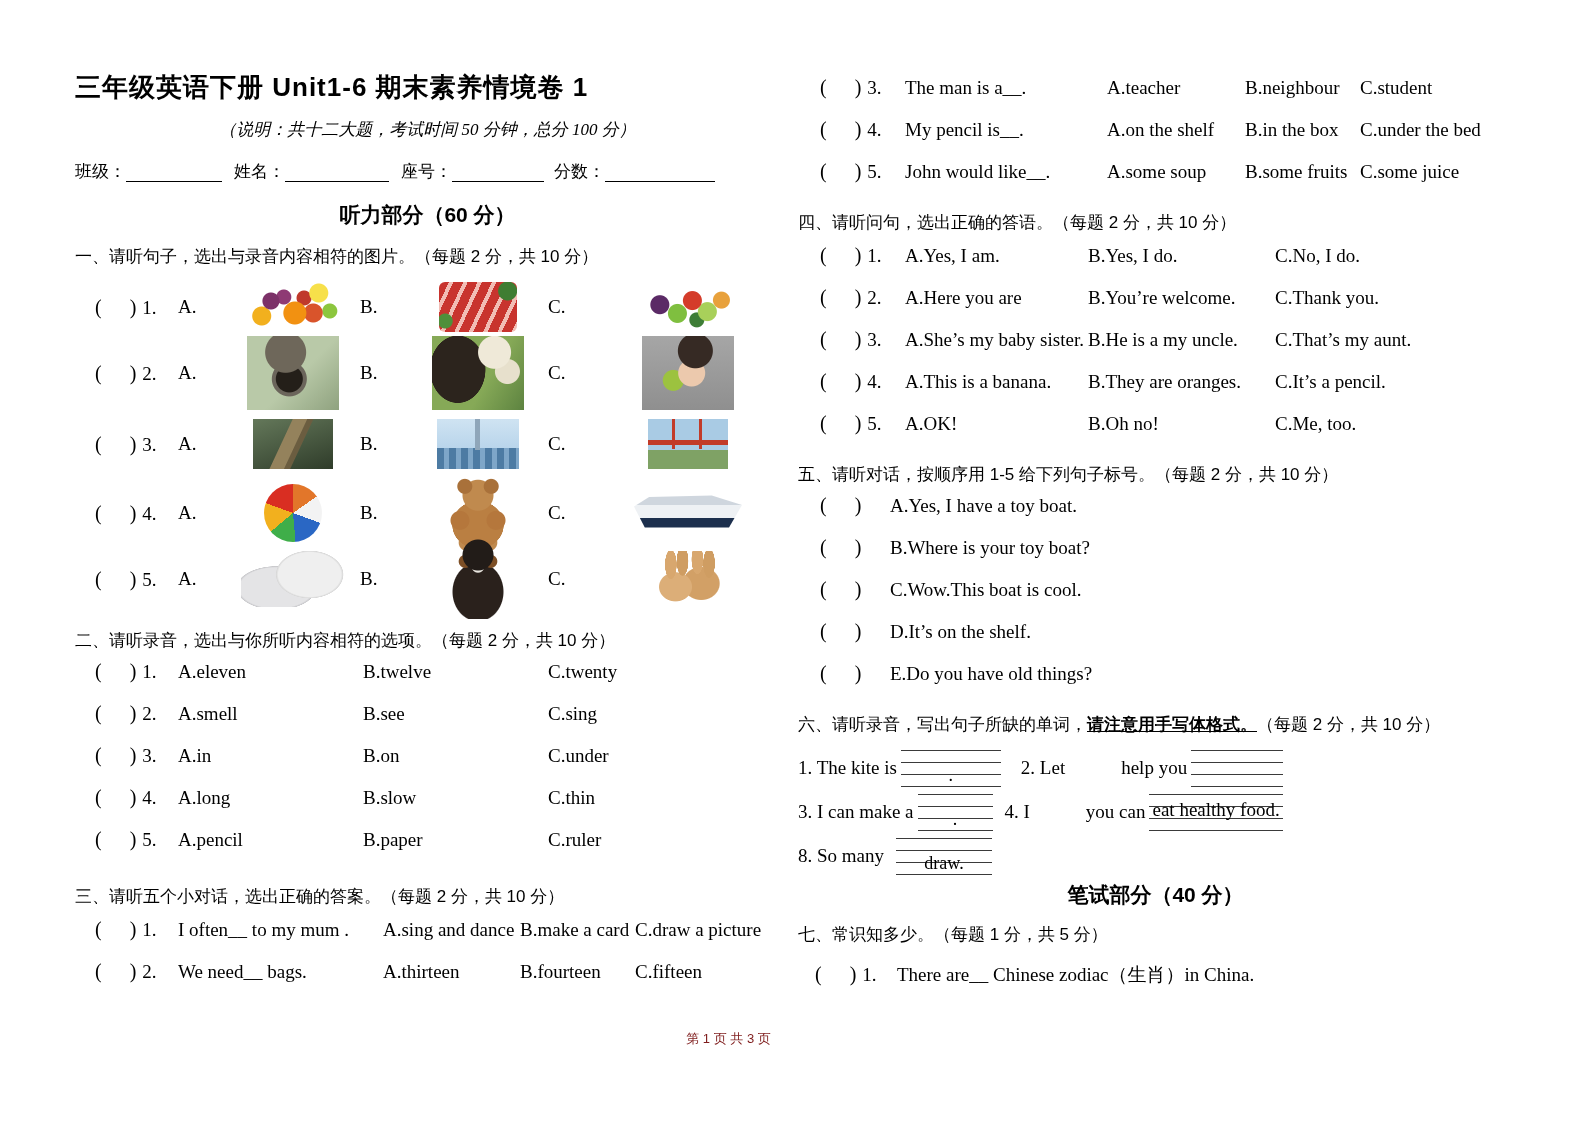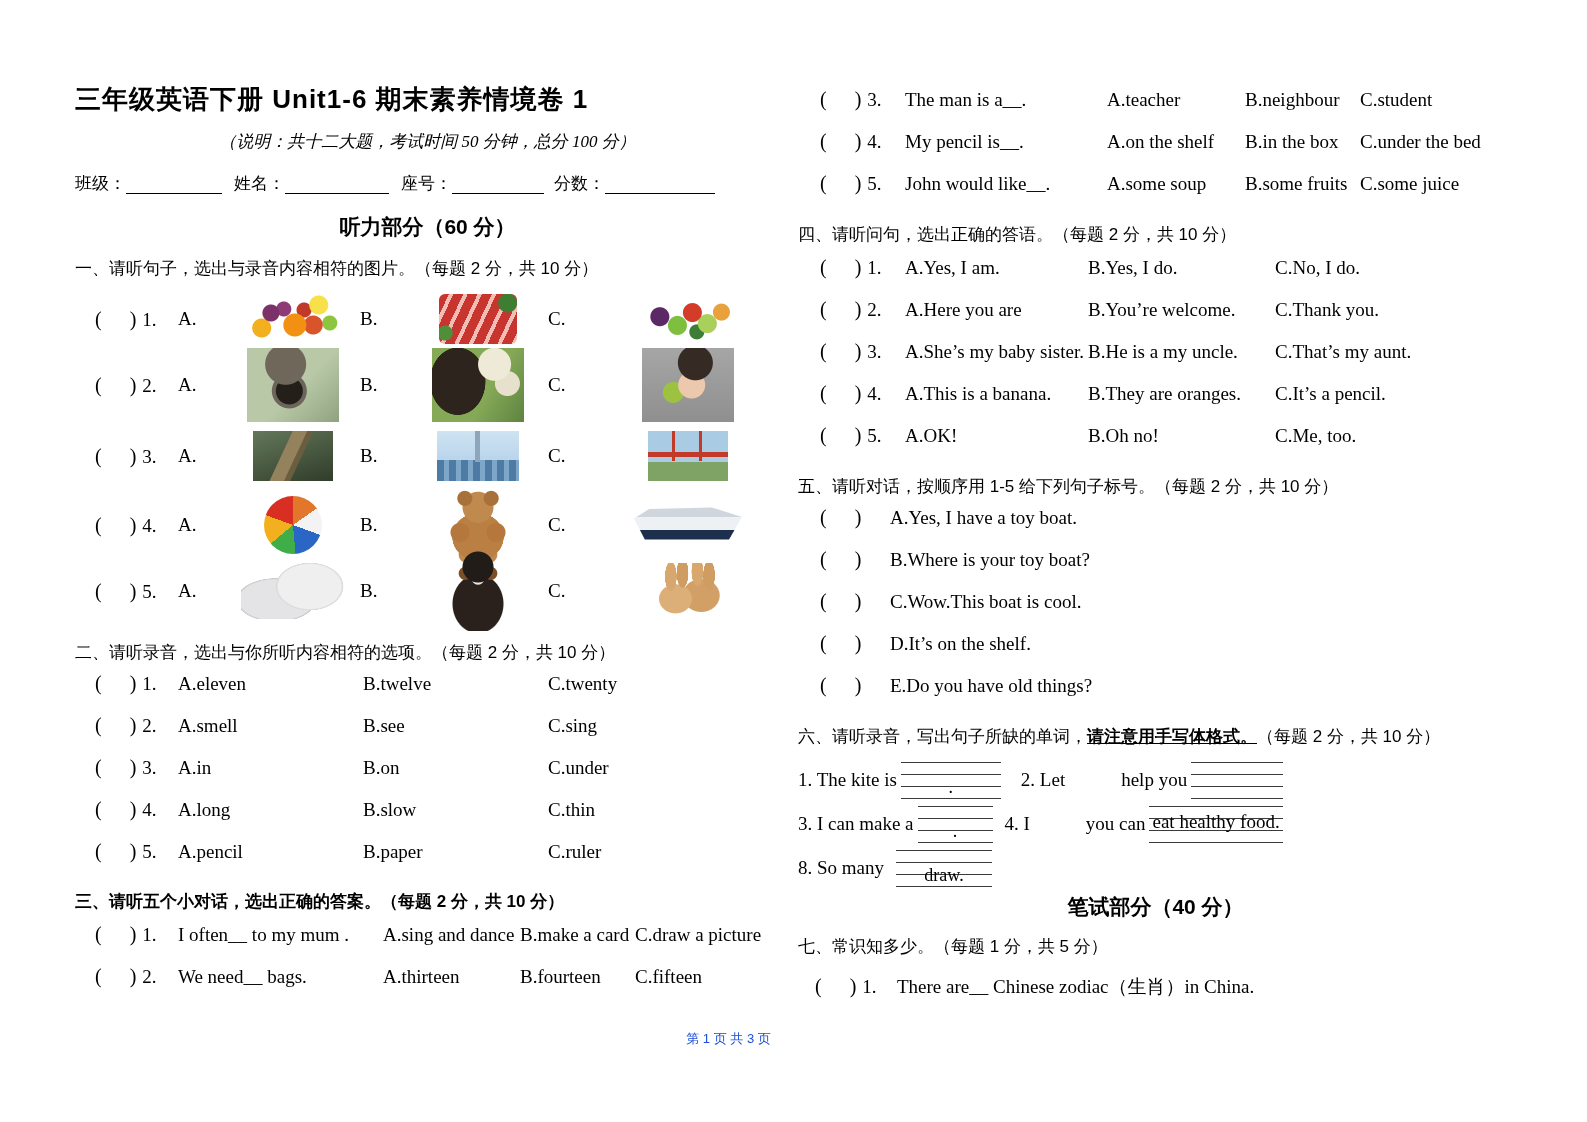--- a/index.html
+++ b/index.html
@@ -1,21 +1,21 @@
 <!DOCTYPE html>
 <html><head>
 <meta charset="utf-8">
 <style>
   * { margin:0; padding:0; box-sizing:border-box; }
   html,body { background:#e8e8e8; }
   .page {
     position:relative; width:1587px; height:1122px; background:#ffffff;
     font-family:"Liberation Serif","DejaVu Serif",serif; color:#000; overflow:hidden;
   }
-  .col { position:absolute; top:84px; }
+  .col { position:absolute; top:72px; }
   .col-left  { left:75px;  width:705px; }
   .col-right { left:798px; width:715px; }
 
   .exam-title { font-family:"Liberation Sans","DejaVu Sans",sans-serif; font-weight:bold; font-size:26px; line-height:30px; letter-spacing:1px; }
   .exam-note  { margin-top:18px; text-align:center; font-size:17px; line-height:20px; font-style:italic; }
   .info-line  { margin-top:22px; display:flex; align-items:flex-end; font-size:17px; line-height:20px; }
   .info-line .fld { white-space:nowrap; }
   .blank-line { display:inline-block; border-bottom:1.5px solid #000; height:18px; vertical-align:bottom; }
   .bl-1{width:96px; margin-right:12px;} .bl-2{width:104px; margin-right:12px;} .bl-3{width:92px; margin-right:10px;} .bl-4{width:110px;}
 
@@ -107,21 +107,21 @@
     radial-gradient(6px 15px at 28% 24%,#d8a76e 0 95%,transparent 100%),
     radial-gradient(6px 15px at 43% 18%,#cf9d62 0 95%,transparent 100%),
     radial-gradient(6px 15px at 62% 15%,#d8a76e 0 95%,transparent 100%),
     radial-gradient(6px 15px at 77% 22%,#cf9d62 0 95%,transparent 100%),
     radial-gradient(17px 15px at 34% 64%,#dcae78 0 94%,transparent 100%),
     radial-gradient(19px 17px at 67% 58%,#d2a066 0 94%,transparent 100%);}
 
   
   .s2-rows { margin-top:8px; }
   .row-s2 { display:grid; grid-template-columns:83px 185px 185px 1fr; align-items:baseline; height:42px; padding-left:20px; font-size:19px; }
-  .s3-head { margin-top:9px;font-weight:bold; }
+  .s3-head { margin-top:16px; }
   .s3-rows { margin-top:10px; }
   .row-s3l { display:grid; grid-template-columns:83px 205px 137px 115px 1fr; align-items:baseline; height:42px; padding-left:20px; font-size:19px; }
   .row-s3r { display:grid; grid-template-columns:85px 202px 138px 115px 1fr; align-items:baseline; height:42px; padding-left:22px; font-size:19px; }
   .s3r-rows { margin-top:4px; }
   .row-s4 { display:grid; grid-template-columns:85px 183px 187px 1fr; align-items:baseline; height:42px; padding-left:22px; font-size:19px; }
   .s4-rows { margin-top:10px; }
   .row-s5 { display:grid; grid-template-columns:70px 1fr; align-items:baseline; height:42px; padding-left:22px; font-size:19px; }
   .s5-rows { margin-top:8px; }
   .mt10{margin-top:10px;} .mt16{margin-top:16px;} .mt18{margin-top:18px;} .mt24{margin-top:8px;}
 
@@ -132,21 +132,21 @@
     background-image:repeating-linear-gradient(to bottom,#3a3a3a 0,#3a3a3a 1px,transparent 1px,transparent 12px); }
   .wgrid .in { position:absolute; left:0; right:0; bottom:5px; text-align:center; font-size:18px; line-height:14px; }
   .wg-100{width:100px;} .wg-92{width:92px;} .wg-75{width:75px;} .wg-96{width:96px;}
   .wover { display:inline-block; height:37px; line-height:31px; padding:0 3px;
     background-image:repeating-linear-gradient(to bottom,#3a3a3a 0,#3a3a3a 1px,transparent 1px,transparent 12px); }
   .sp{display:inline-block;} .sp20{width:20px;} .sp56{width:56px;} .sp4{width:4px;} .sp12{width:12px;}
 
   .written-title { margin-top:4px; }
   .row-s7 { margin-top:16px; display:grid; grid-template-columns:82px 1fr; align-items:baseline; padding-left:17px; font-size:19px; height:28px; }
 
-  .footer { position:absolute; left:0; top:1030px; width:1457px; text-align:center; font-size:13px; font-family:"Liberation Sans","DejaVu Sans",sans-serif; color:#1d4ed8; }
+  .footer { position:absolute; left:0; top:1030px; width:1457px; text-align:center; font-size:13px; font-family:"Liberation Sans","DejaVu Sans",sans-serif; color:#7f1d1d; }
 </style>
 </head>
 <body>
 
 <div class="page">
 
   <div class="col col-left">
 
     <div class="exam-title">三年级英语下册 Unit1-6 期末素养情境卷 1</div>
     <div class="exam-note">（说明：共十二大题，考试时间 50 分钟，总分 100 分）</div>

